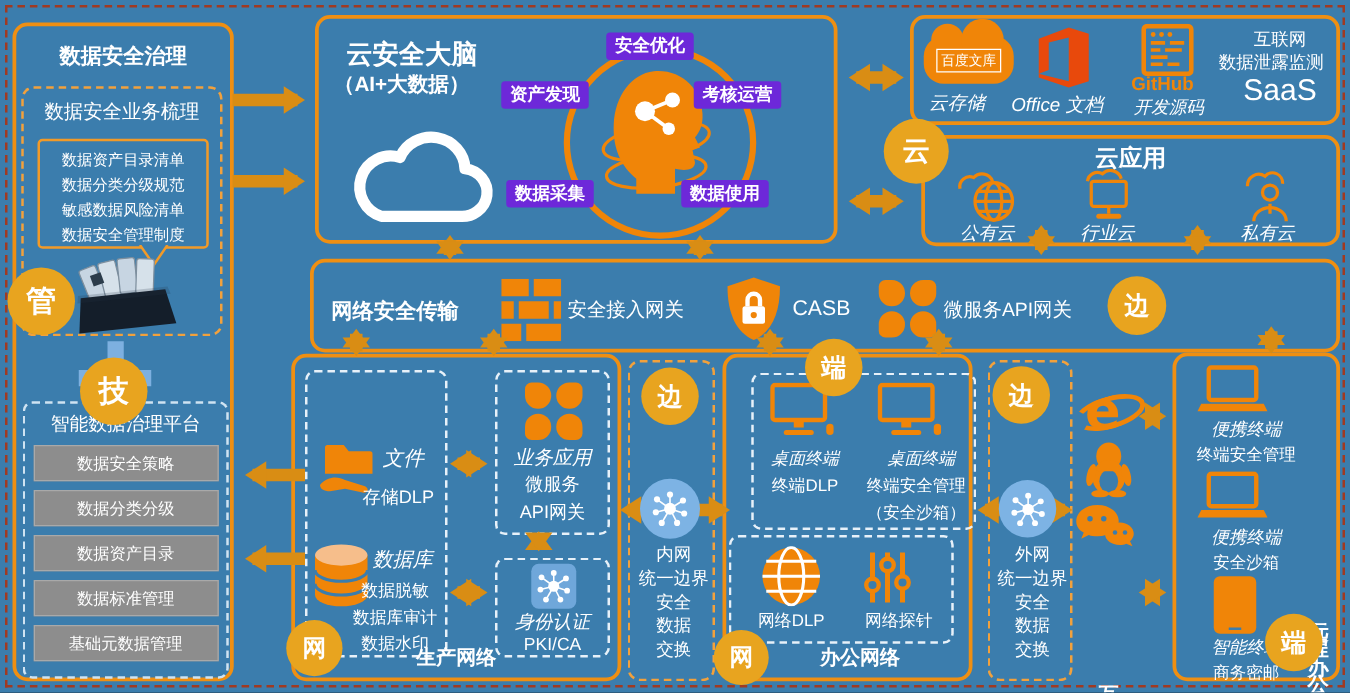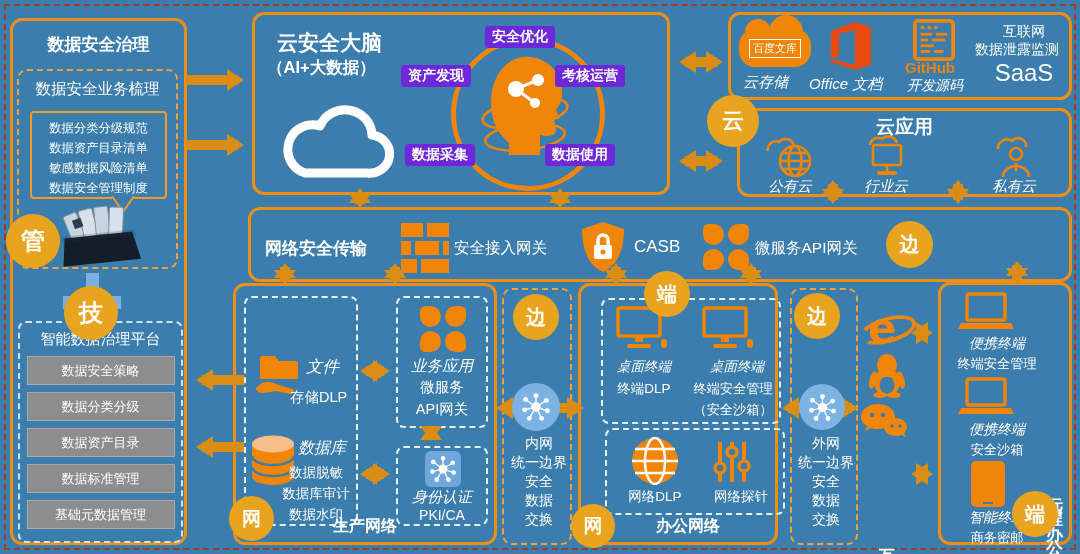--- a/index.html
+++ b/index.html
@@ -54,22 +54,22 @@
 <div class="canvas">
   <div class="outer-dash"></div>
 
   <div class="box" style="left:10px;top:18px;width:177px;height:527px;">
     <div class="t b ctr" style="left:0;top:12px;width:100%;font-size:17px;">数据安全治理</div>
 
     <div class="dash-o" style="left:4px;top:48px;width:161px;height:200px;">
       <div class="t ctr" style="left:0;top:8px;width:100%;font-size:15.5px;">数据安全业务梳理</div>
       <div class="bubble" style="left:11px;top:40px;width:137px;height:88px;">
         <div class="t ctr" style="left:0;top:5px;width:100%;font-size:12.3px;line-height:20px;">
+          <div>数据资产目录清单</div>
           <div>数据分类分级规范</div>
-          <div>数据资产目录清单</div>
           <div>敏感数据风险清单</div>
           <div>数据安全管理制度</div>
         </div>
         <svg class="abs" style="left:78px;bottom:-17px;" width="26" height="18">
           <path d="M2 0 L13 16 L24 0" fill="#3b7dad" stroke="#f29a28" stroke-width="2"></path>
         </svg>
       </div>
     </div>
 
     <svg class="abs" style="left:42px;top:180px;z-index:3;" width="88" height="67" viewBox="0 0 88 67">
@@ -307,21 +307,21 @@
         <rect x="20" y="30" width="8" height="6" fill="#f08508"></rect>
           <rect x="12" y="38" width="24" height="4" rx="2" fill="#f08508"></rect>
         <rect x="46" y="33" width="6" height="9" rx="3" fill="#f08508"></rect>
       </svg>
       <div class="t it ctr" style="left:4px;top:58px;width:74px;font-size:13.5px;">桌面终端</div>
       <div class="t it ctr" style="left:92px;top:58px;width:84px;font-size:13.5px;">桌面终端</div>
       <div class="t ctr" style="left:4px;top:80px;width:74px;font-size:13.5px;">终端DLP</div>
       <div class="t ctr" style="left:82px;top:80px;width:96px;font-size:13.2px;">终端安全管理</div>
       <div class="t ctr" style="left:82px;top:101px;width:96px;font-size:13.2px;">（安全沙箱）</div>
     </div>
-    <div class="dash-w" style="left:24px;top:142px;width:180px;height:87px;">
+    <div class="dash-w" style="left:2px;top:142px;width:180px;height:87px;">
       <svg class="abs" style="left:24px;top:7px;" width="48" height="48">
         <circle cx="24" cy="24" r="23" fill="#f08508"></circle>
         <g stroke="#fff" stroke-width="2.5" fill="none">
             <ellipse cx="24" cy="24" rx="10" ry="23"></ellipse>
             <path d="M1 24 h46 M4 12 h40 M4 36 h40"></path>
           </g>
       </svg>
       <svg class="abs" style="left:106px;top:10px;" width="38" height="44">
         <g stroke="#f08508" stroke-width="4">
             <line x1="7" y1="2" x2="7" y2="42"></line>

